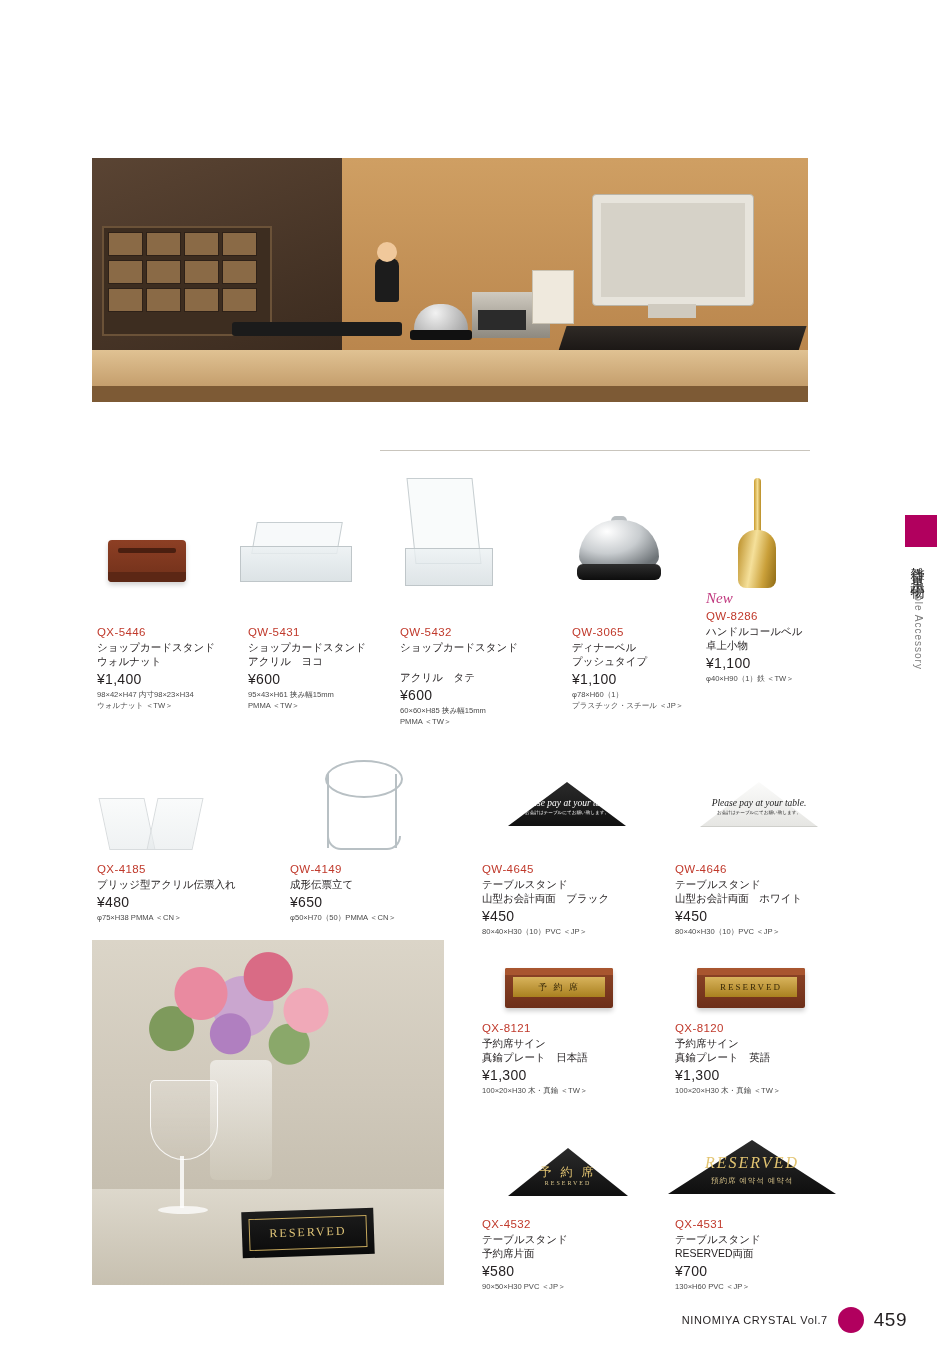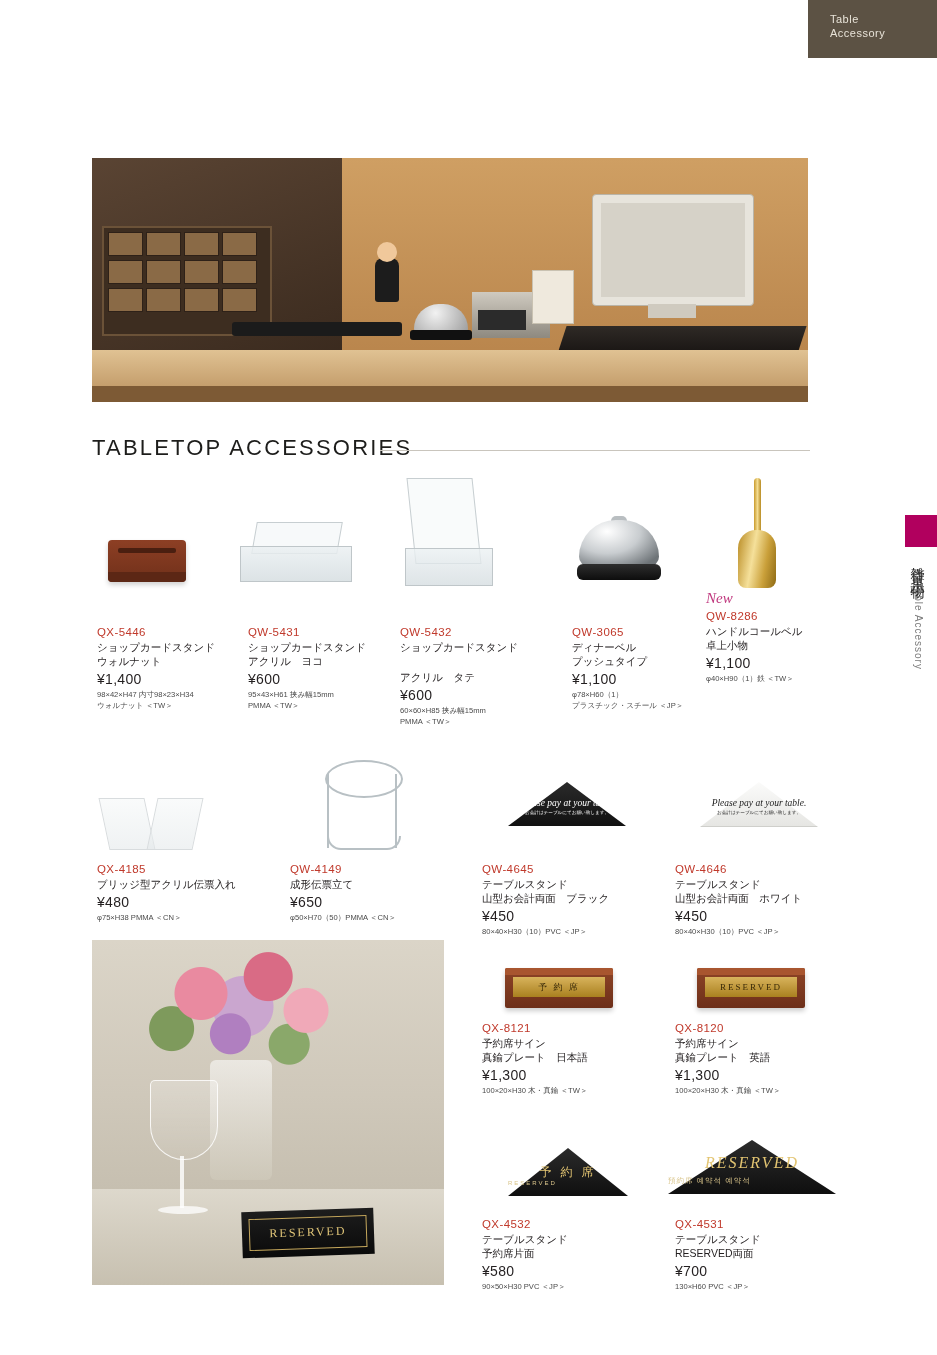--- a/index.html
+++ b/index.html
@@ -197,21 +197,21 @@
   .woodplate{width:108px;height:40px;position:relative;}
   .woodplate .body{position:absolute;inset:0;background:linear-gradient(180deg,#8e4426,#6d2f19);border-radius:2px;box-shadow:0 3px 5px rgba(0,0,0,.2);}
   .woodplate .brass{position:absolute;left:8px;top:9px;right:8px;height:20px;background:linear-gradient(180deg,#d8b35c,#a9801f);display:flex;align-items:center;justify-content:center;}
   .woodplate .brass span{font-size:9px;color:#3a2a08;letter-spacing:2px;font-family:"Liberation Serif", serif;}
   .woodplate .top{position:absolute;left:0;top:0;width:108px;height:7px;background:#a8552f;border-radius:2px 2px 0 0;}
 
   
   .tentbig{width:120px;height:56px;position:relative;}
   .tentbig .face{position:absolute;left:0;top:0;width:120px;height:48px;clip-path:polygon(50% 0,100% 100%,0 100%);background:linear-gradient(180deg,#2b2b2b,#0f0f0f);}
   .tentbig .gold1{position:absolute;width:100%;top:16px;text-align:center;color:#e3c572;font-size:12px;letter-spacing:3px;font-family:"Liberation Serif", serif;}
-  .tentbig .gold2{position:absolute;width:100%;top:32px;text-align:left;color:#d9c48a;font-size:6px;letter-spacing:2px;font-family:Liberation Sans, sans-serif;}
+  .tentbig .gold2{position:absolute;width:100%;top:32px;text-align:center;color:#d9c48a;font-size:6px;letter-spacing:2px;font-family:Liberation Serif, serif;}
 
   .tentbig.wide{width:168px;height:62px;}
   .tentbig.wide .face{width:168px;height:54px;}
   .tentbig.wide .gold1{top:14px;font-size:16px;letter-spacing:2px;font-style:italic;}
   .tentbig.wide .gold2{top:36px;font-size:7.5px;letter-spacing:1px;}
 
   
   .flower{
     position:absolute;left:92px;top:940px;width:352px;height:345px;
     background:linear-gradient(180deg,#dbd5c8 0%,#cfc8ba 45%,#bdb6a6 100%);
@@ -269,26 +269,20 @@
   .footer .dot{
     width:26px;height:26px;border-radius:50%;background:#b1005e;
   }
   .footer .pg{font-size:19px;color:#231f20;letter-spacing:.5px;}
 </style>
 </head>
 <body>
 
 <div class="page">
 
-  <div class="top-bar">
-    <div class="lbl">
-      <div>Table</div>
-      <div>Accessory</div>
-    </div>
-  </div>
 
   <div class="side-tab"></div>
   <div class="side-vert">
     <span class="jp">雑貨・卓上小物</span>
     <span class="en">Table Accessory</span>
   </div>
 
   <div class="hero">
     <div class="wall-left"></div>
     <div class="keybox">
@@ -315,21 +309,20 @@
     <div class="bell-base"></div>
     <div class="register">
         <b></b>
       </div>
     <div class="menu-card"></div>
     <div class="tray"></div>
     <div class="counter"></div>
     <div class="counter2"></div>
   </div>
 
-  <div class="section-title">TABLETOP ACCESSORIES</div>
   <div class="title-rule"></div>
 
   <div class="art" style="left:108px;top:540px">
     <div class="wood-stand" style="position:relative">
         <div class="slot"></div>
         <div class="edge"></div>
       </div>
   </div>
   <div class="prod" style="left:97px;top:626px;width:140px">
     <div class="code">QX-5446</div>
@@ -530,14 +523,19 @@
     <div class="glass">
       <div class="bowl"></div>
         <div class="stem"></div>
         <div class="foot"></div>
     </div>
     <div class="tent">
       <span>RESERVED</span>
     </div>
   </div>
 
+  <div class="footer">
+    <span class="brand">NINOMIYA CRYSTAL Vol.7</span>
+    <span class="dot"></span>
+    <span class="pg">459</span>
+  </div>
 
 </div>
 
 </body></html>

